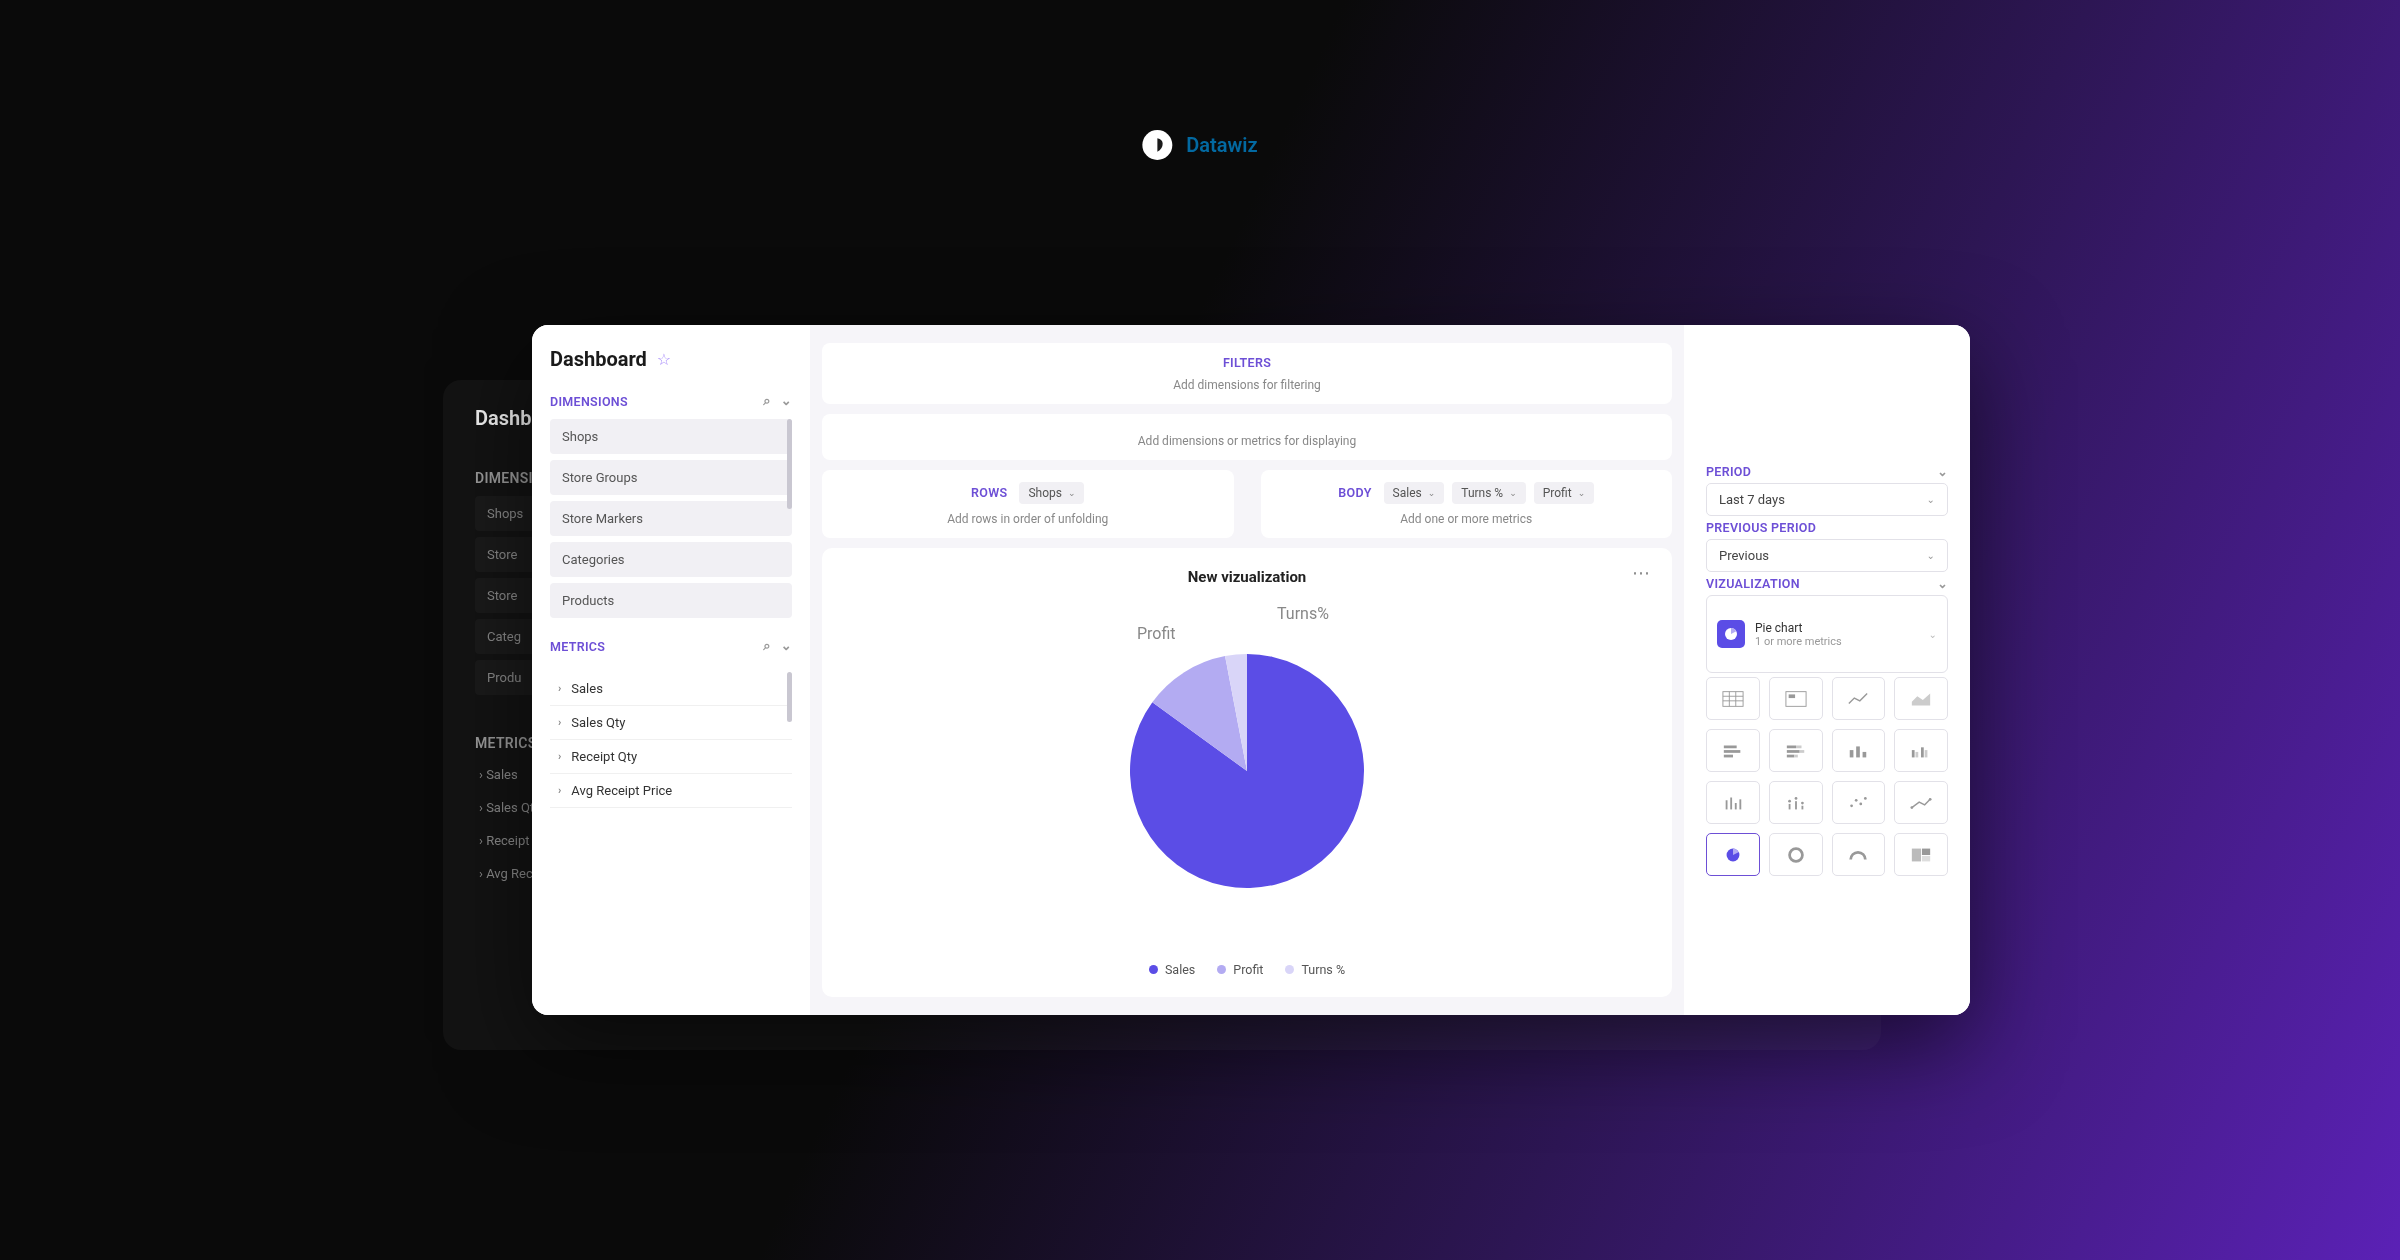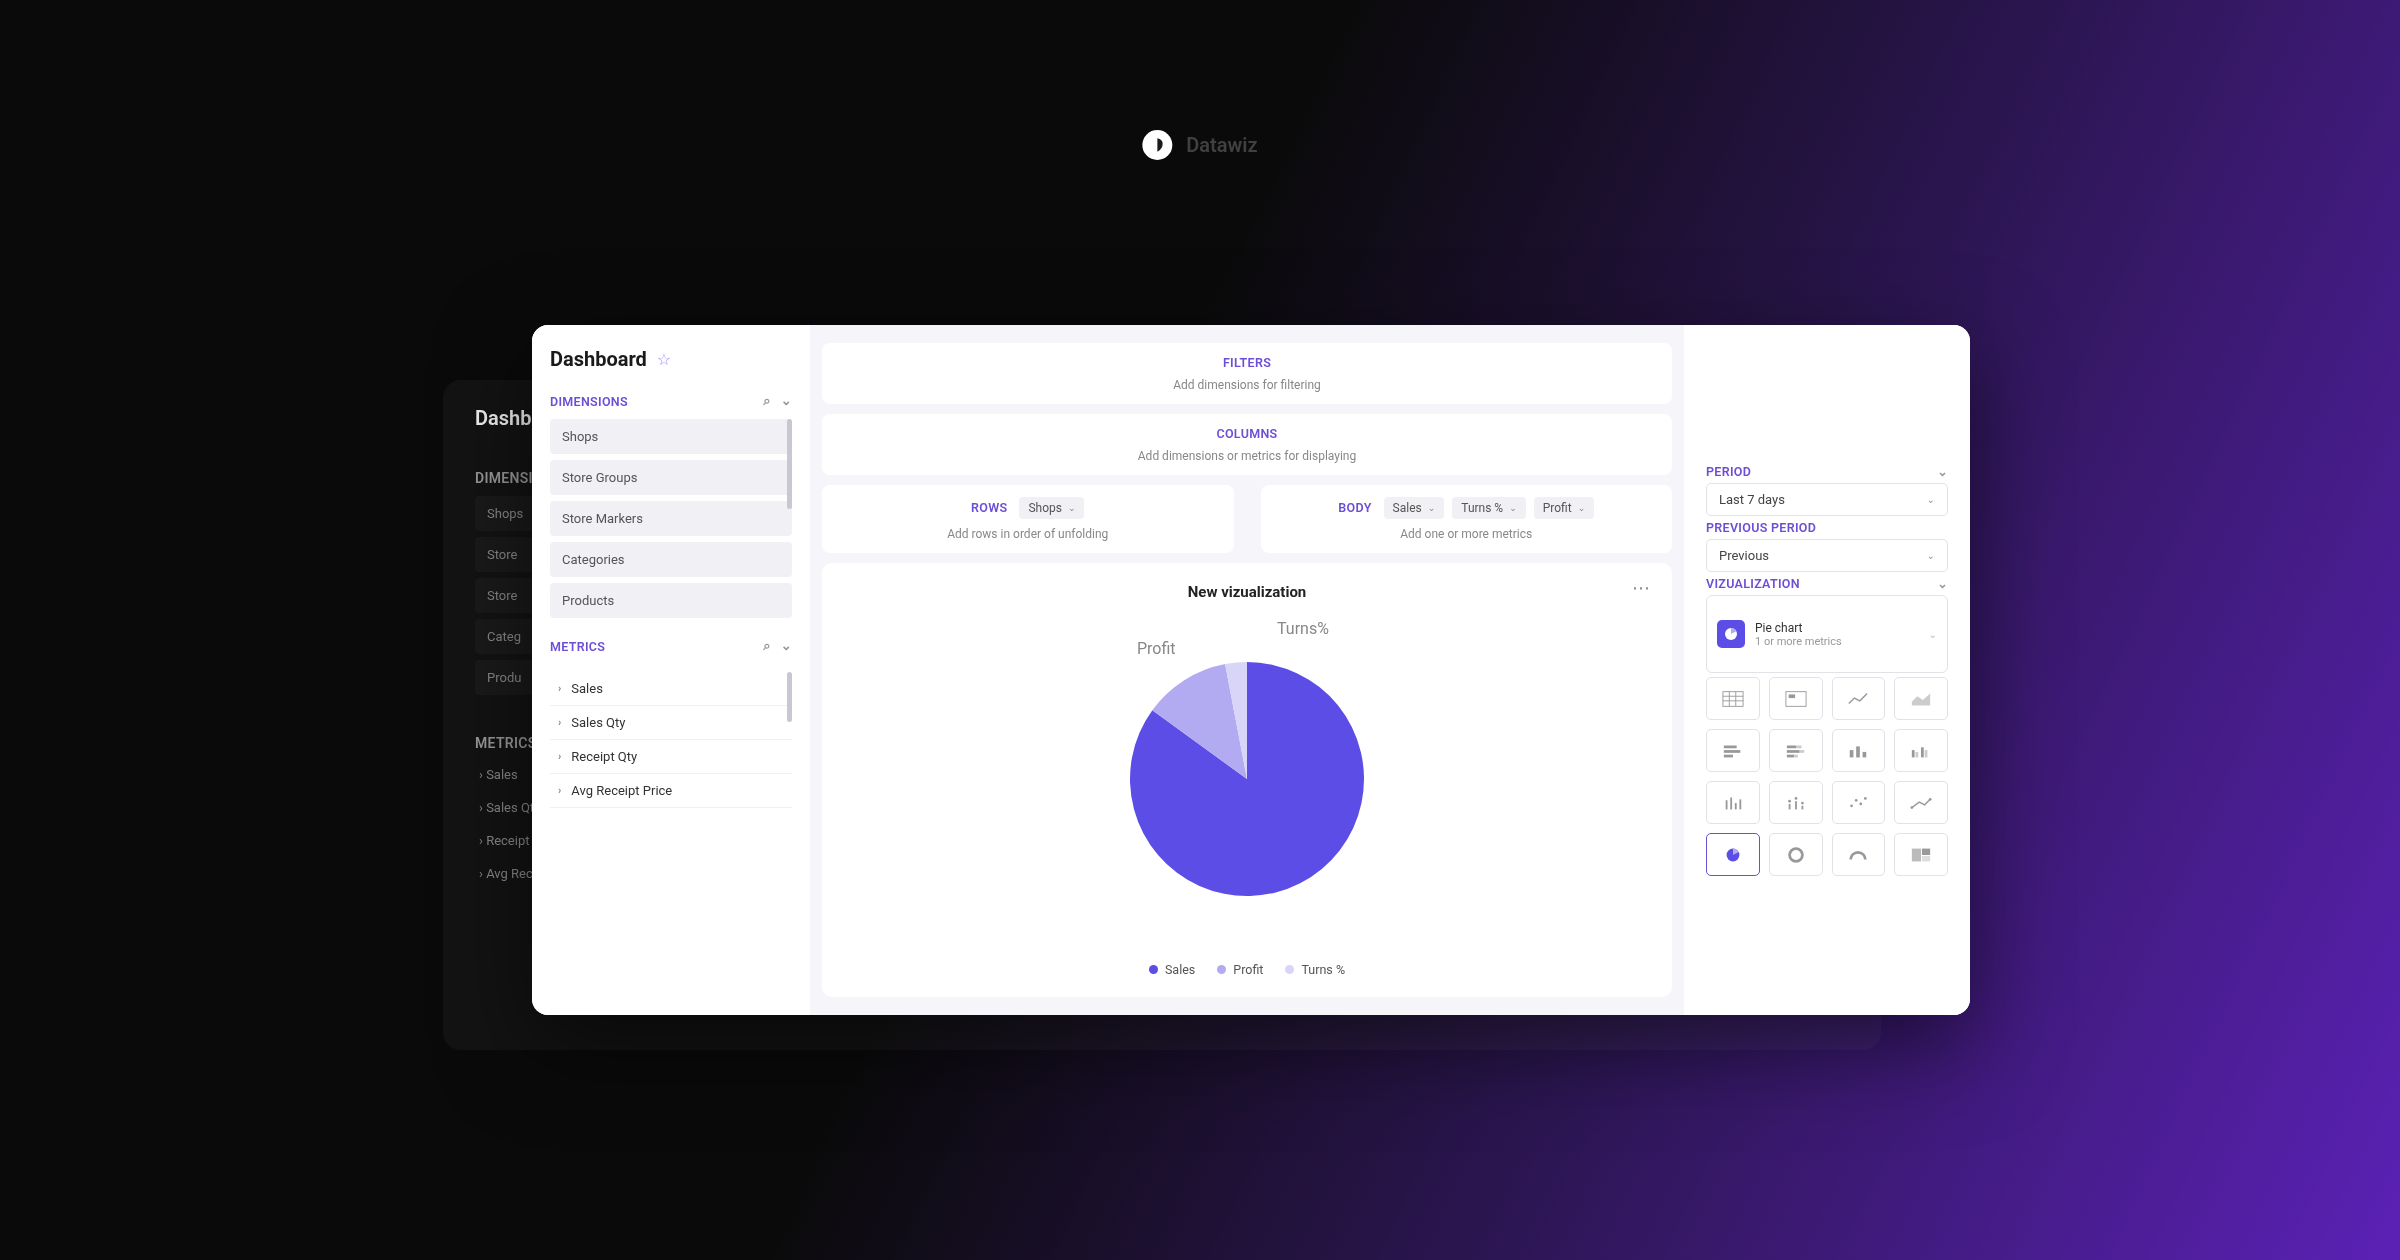--- a/index.html
+++ b/index.html
@@ -7,21 +7,21 @@
   width: 2400px; height: 1260px;
   background: linear-gradient(115deg, #0a0a0a 0%, #0a0a0a 45%, #2d1654 70%, #5b21b6 100%);
   font-family: -apple-system, BlinkMacSystemFont, "Segoe UI", Roboto, sans-serif;
   overflow: hidden;
   position: relative;
 }
 .brand {
   position: absolute;
   top: 130px; left: 50%; transform: translateX(-50%);
   display: flex; align-items: center; gap: 14px;
-  color: #404040; font-size: 20px; font-weight: 600;
+  color: #0369a1; font-size: 20px; font-weight: 600;
 }
 .brand-logo {
   width: 30px; height: 30px; background: #fff; border-radius: 50%;
   display: flex; align-items: center; justify-content: center;
 }
 .brand-logo svg { width: 16px; height: 16px; }
 
 .shadow-card {
   position: absolute;
   top: 380px; left: 443px;
@@ -216,21 +216,20 @@
         <div class="scroll-thumb" style="height:50px"></div>
     </div>
   </div>
 
   <div class="center">
     <div class="cfg-box">
       <div class="cfg-label">FILTERS</div>
       <div class="cfg-hint">Add dimensions for filtering</div>
     </div>
     <div class="cfg-box">
-      <div class="cfg-label">COLUMNS</div>
       <div class="cfg-hint">Add dimensions or metrics for displaying</div>
     </div>
     <div class="cfg-row">
       <div class="cfg-col">
         <div>
           <span class="cfg-label">ROWS</span>
           <span id="rows-chips"><span class="chip">
                 <span>Shops</span>
                 <span class="cd">⌄</span>
               </span></span>

